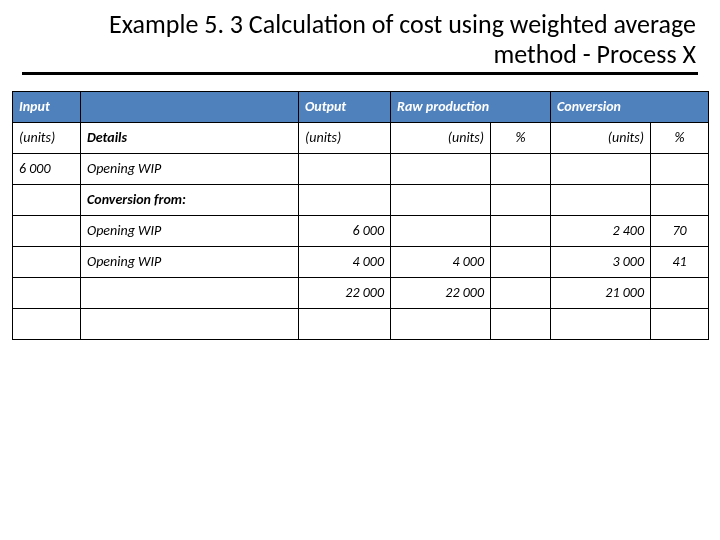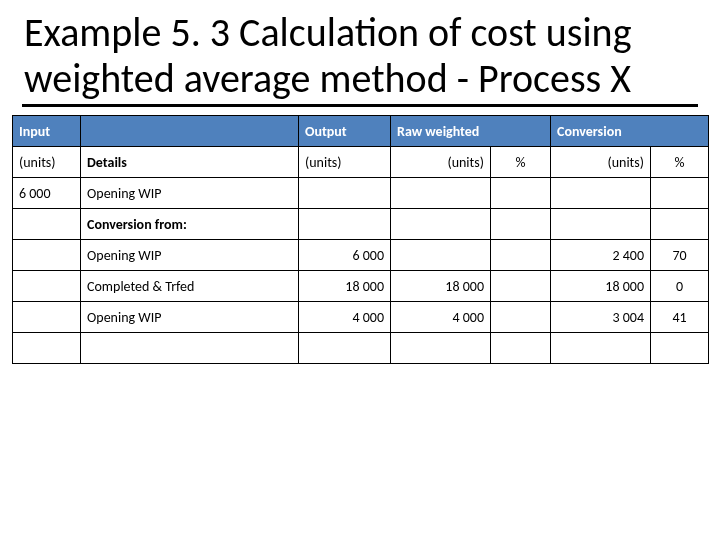--- a/index.html
+++ b/index.html
@@ -17,30 +17,31 @@
     box-sizing: border-box;
     padding: 0;
   }
   .title-wrap {
     box-sizing: border-box;
     margin: 10px 22px 6px 22px;
     border-bottom: 3px solid #000;
     padding: 0 2px 2px 2px;
   }
   .title {
-    font-size: 40px;
+    font-size: 26px;
     line-height: 1.15;
     color: #000;
-    text-align: left;
+    text-align: right;
   }
   .tbl {
     border-collapse: collapse;
     table-layout: fixed;
     width: 696px;
-    margin: 8px 12px 0 12px;
+    margin: 16px 12px 0 12px;
+    font-style: italic;
   }
   .tbl col.c-input    { width: 68px; }
   .tbl col.c-details  { width: 218px; }
   .tbl col.c-output   { width: 92px; }
   .tbl col.c-rm-u     { width: 100px; }
   .tbl col.c-rm-p     { width: 60px; }
   .tbl col.c-cv-u     { width: 100px; }
   .tbl col.c-cv-p     { width: 58px; }
 
   .tbl td, .tbl th {
@@ -81,21 +82,21 @@
         <col class="c-rm-p">
         <col class="c-cv-u">
         <col class="c-cv-p">
     </colgroup>
 
     <tbody>
         <tr class="hdr">
       <td>Input</td>
       <td></td>
       <td>Output</td>
-      <td colspan="2">Raw weighted</td>
+      <td colspan="2">Raw production</td>
       <td colspan="2">Conversion</td>
     </tr>
 
     <tr>
       <td>(units)</td>
       <td class="bold">Details</td>
       <td>(units)</td>
       <td class="num">(units)</td>
       <td class="ctr">%</td>
       <td class="num">(units)</td>
@@ -126,35 +127,35 @@
           <td></td>
           <td>Opening WIP</td>
           <td class="num">6 000</td>
           <td class="num"></td>
           <td class="ctr"></td>
           <td class="num">2 400</td>
           <td class="ctr">70</td>
         </tr>
         <tr>
           <td></td>
-          <td>Completed &amp; Trfed</td>
-          <td class="num">18 000</td>
-          <td class="num">18 000</td>
-          <td class="ctr"></td>
-          <td class="num">18 000</td>
-          <td class="ctr">0</td>
-        </tr>
-        <tr>
-          <td></td>
           <td>Opening WIP</td>
           <td class="num">4 000</td>
           <td class="num">4 000</td>
           <td class="ctr"></td>
-          <td class="num">3 004</td>
+          <td class="num">3 000</td>
           <td class="ctr">41</td>
+        </tr>
+        <tr>
+          <td></td>
+          <td></td>
+          <td class="num">22 000</td>
+          <td class="num">22 000</td>
+          <td class="ctr"></td>
+          <td class="num">21 000</td>
+          <td class="ctr"></td>
         </tr>
         <tr>
           <td></td>
           <td></td>
           <td class="num"></td>
           <td class="num"></td>
           <td class="ctr"></td>
           <td class="num"></td>
           <td class="ctr"></td>
         </tr>

